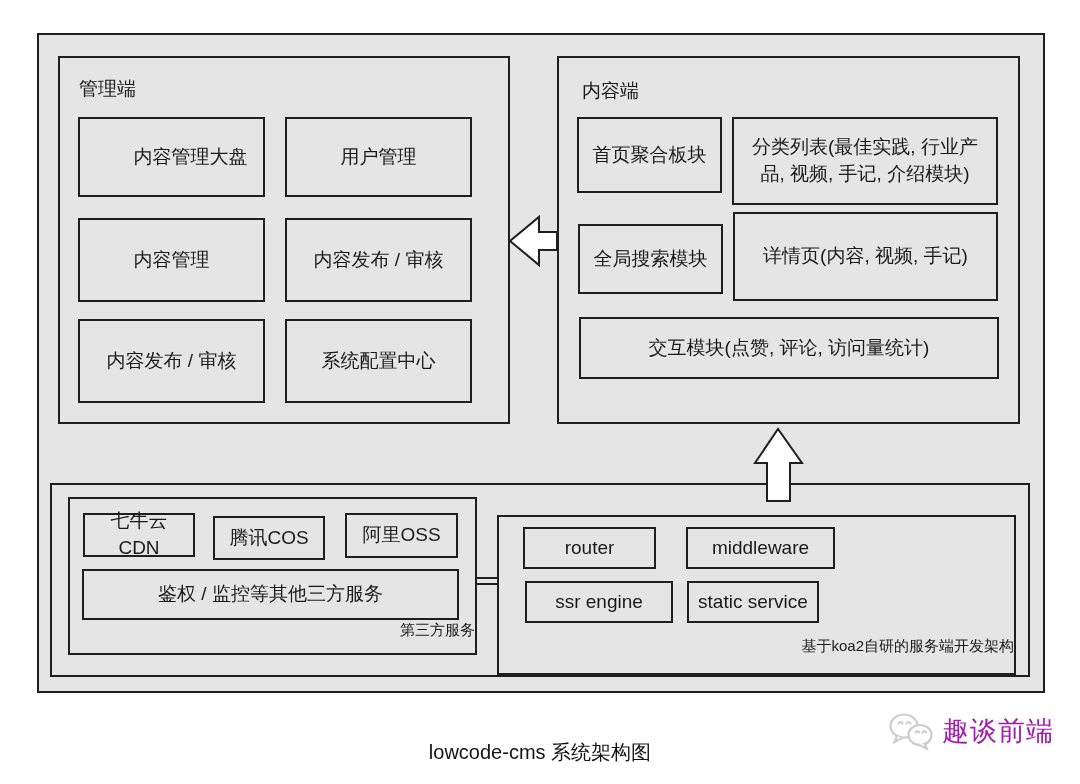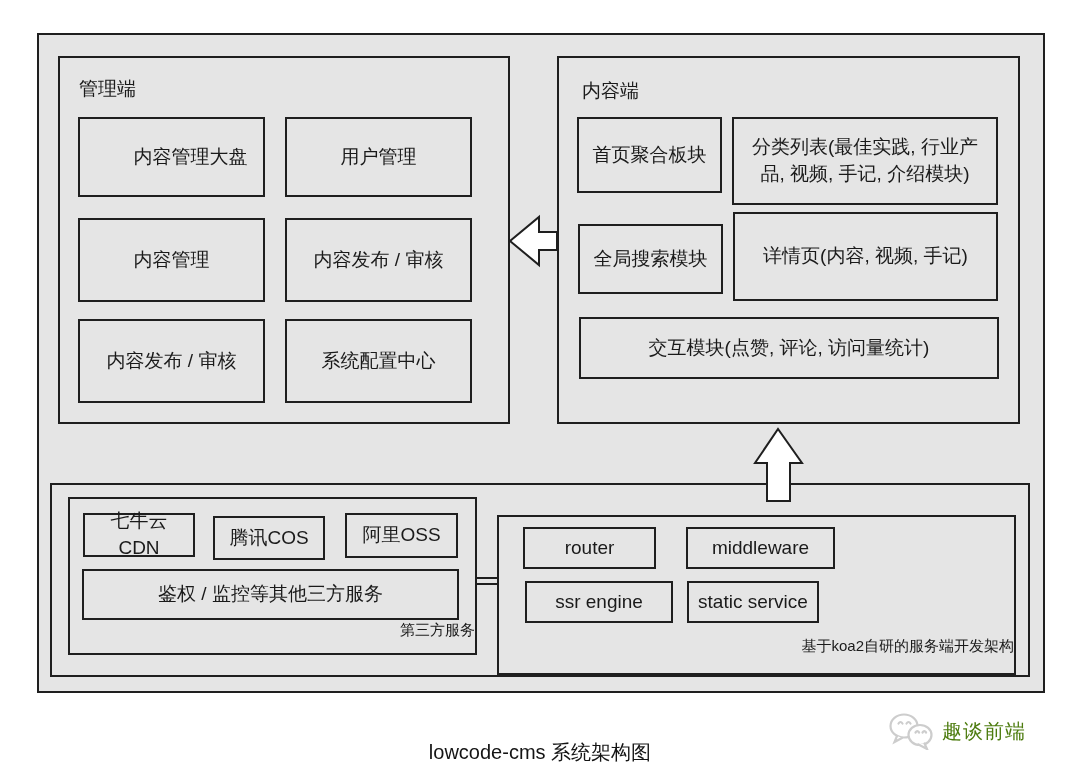--- a/index.html
+++ b/index.html
@@ -57,22 +57,22 @@
   }
   .watermark {
     position: absolute;
     left: 888px;
     top: 712px;
     display: flex;
     align-items: center;
     gap: 8px;
   }
   .watermark-text {
-    font-size: 20px;
-    color: #4d7c0f;
+    font-size: 27px;
+    color: #a21caf;
     letter-spacing: 1px;
     text-shadow: 0 1px 0 #ffffff;
     white-space: nowrap;
   }
 </style>
 </head>
 <body>
 
 <div class="canvas">
 

